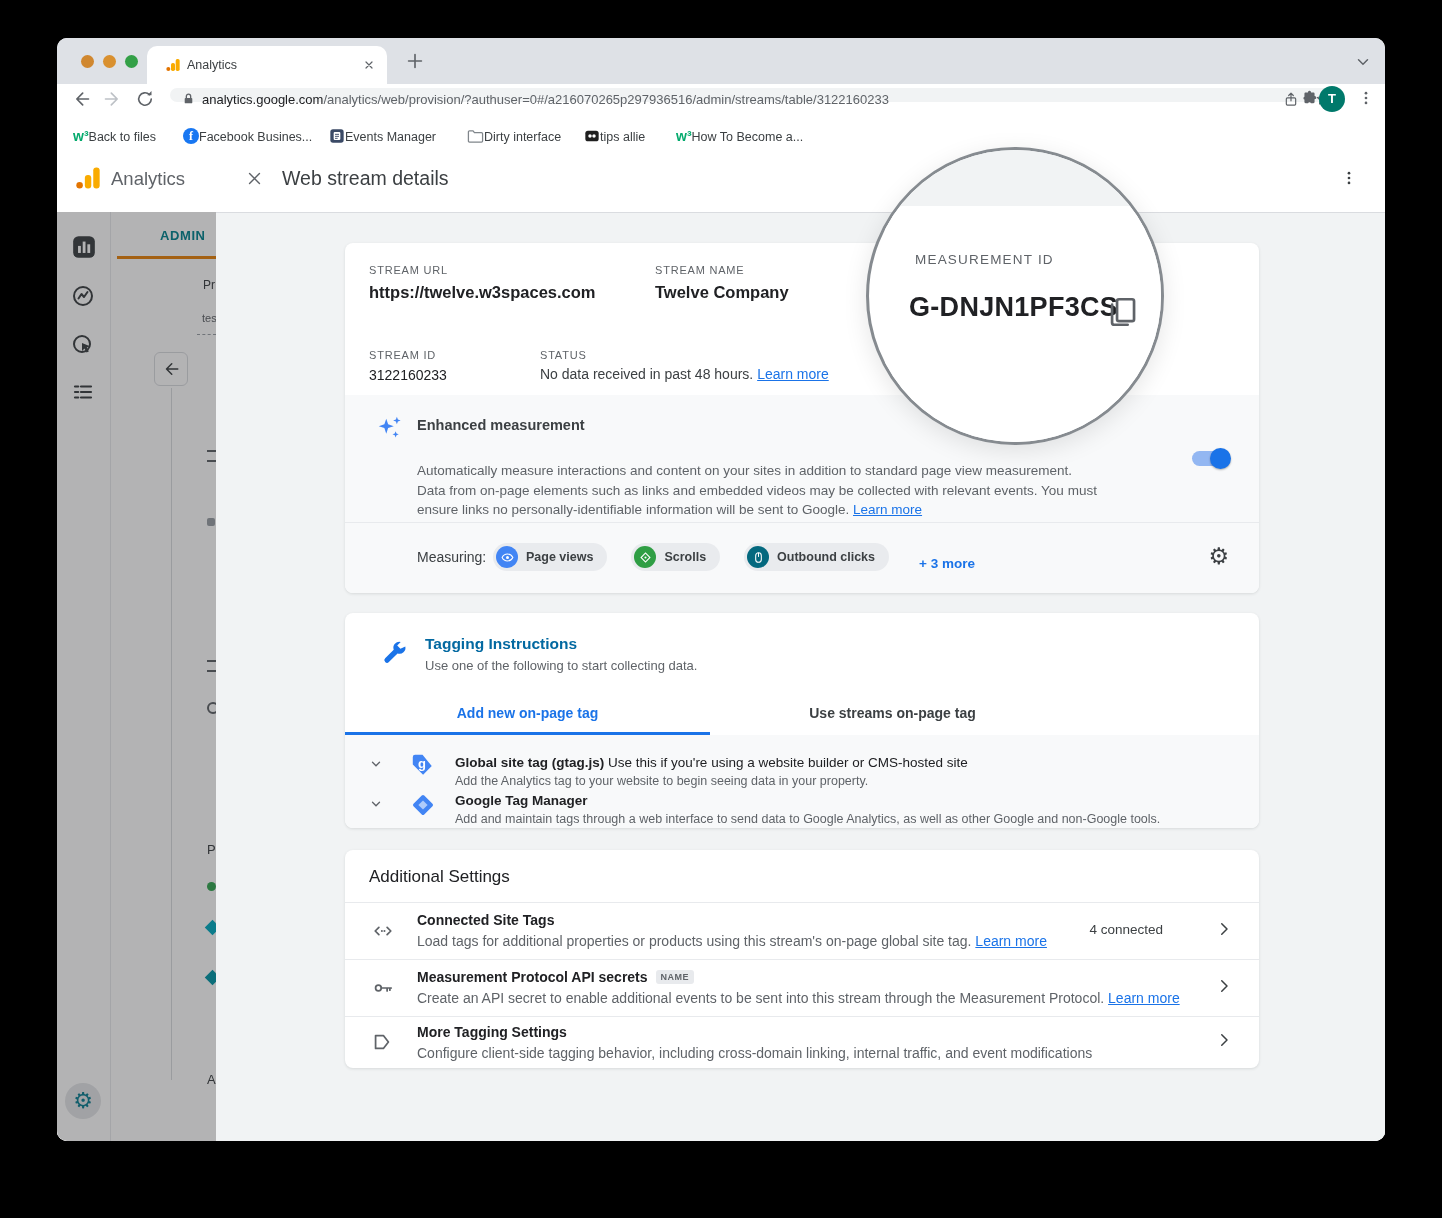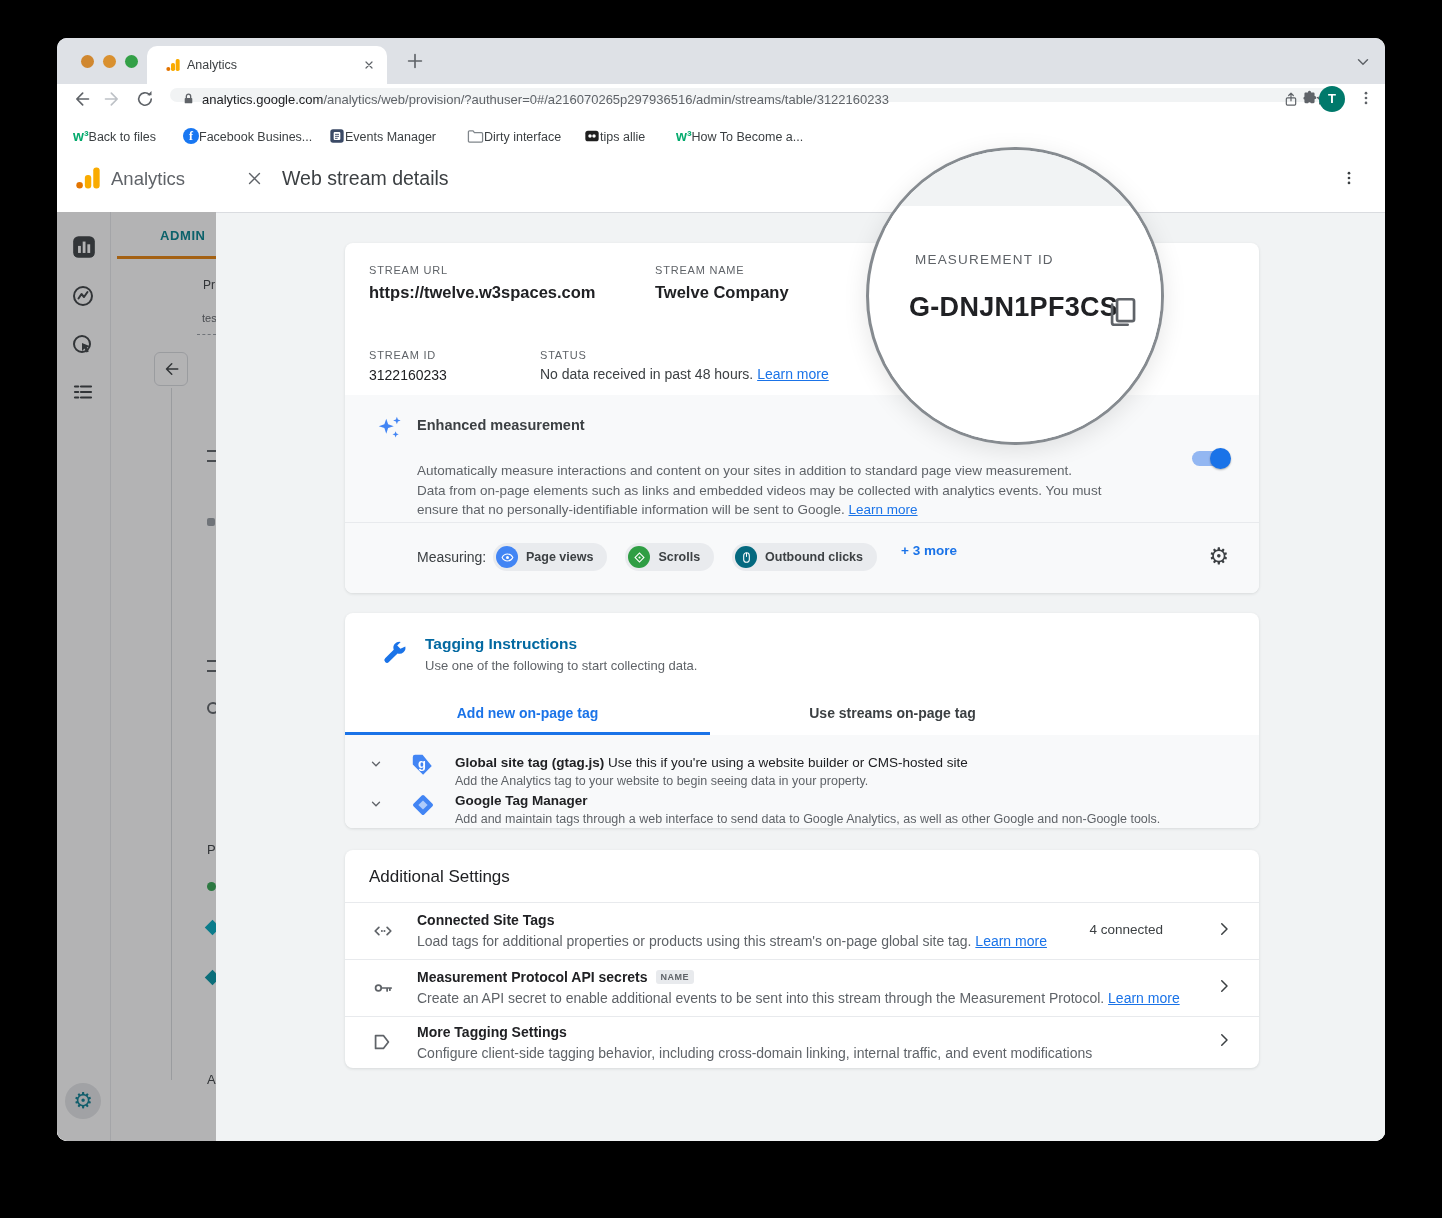--- a/index.html
+++ b/index.html
@@ -95,21 +95,21 @@
   #enh{left:0;top:152px;right:0;height:127px;background:#f8f9fa}
   #enh-icon{left:30px;top:18px}
   #enh-title{left:72px;top:22px;font-size:14.5px;font-weight:bold;color:#3c4043}
   #enh-para{left:72px;top:66px;width:714px;font-size:13.5px;line-height:19.5px;color:#5f6368}
   #toggle{right:30px;top:56px;width:37px;height:15px;border-radius:8px;background:#93b7f2;cursor:pointer}
   #toggle-knob{right:-2px;top:-3px;width:21px;height:21px;border-radius:50%;background:#1a73e8;
                box-shadow:0 1px 2px rgba(0,0,0,.3)}
   #c1-div{left:0;top:279px;right:0;border-top:1px solid #e8eaed}
   #meas{left:0;top:280px;right:0;height:70px;background:#f8f9fa;border-radius:0 0 8px 8px}
   #meas-label{left:72px;top:26px;font-size:14px;color:#3c4043}
-  #chips{left:148px;top:20px;display:flex;align-items:flex-start;gap:18px}
+  #chips{left:148px;top:20px;display:flex;align-items:flex-end;gap:24px}
   .chip{height:28px;border-radius:14px;background:#e9ebee;display:flex;align-items:center;
         gap:8px;padding:0 14px 0 3px;cursor:pointer}
   .chip-ic{width:22px;height:22px;border-radius:50%;display:flex;align-items:center;justify-content:center}
   .chip-blue{background:#4285f4}.chip-green{background:#2f9e44}.chip-teal{background:#04697f}
   .chip-lb{font-size:12.5px;font-weight:bold;color:#3c4043}
   #more-chips{font-size:13.5px;font-weight:bold;color:#1a73e8;margin-left:6px;cursor:pointer}
   #meas-gear{right:30px;top:19px;font-size:23px;color:#3c4043;cursor:pointer;line-height:28px}
 
   
   #wrench{left:36px;top:26px}
@@ -382,21 +382,21 @@
 
           <div class="abs" id="enh">
             <span class="abs" id="enh-icon">
               <svg width="30" height="30" viewBox="0 0 24 24">
                   <path d="M9 4.5l1.5 4.5L15 10.5l-4.5 1.5L9 16.5 7.5 12 3 10.5l4.5-1.5z" fill="#4285f4"></path>
                   <path d="M17.5 3l.8 2.2 2.2.8-2.2.8-.8 2.2-.8-2.2-2.2-.8 2.2-.8z" fill="#4285f4"></path>
                   <path d="M16.5 14.5l.7 1.8 1.8.7-1.8.7-.7 1.8-.7-1.8-1.8-.7 1.8-.7z" fill="#4285f4"></path>
                 </svg>
             </span>
             <span class="abs" id="enh-title">Enhanced measurement</span>
-            <div class="abs" id="enh-para"><span>Automatically measure interactions and content on your sites in addition to standard page view measurement.</span><br><span>Data from on-page elements such as links and embedded videos may be collected with analytics events. You must ensure that no personally-identifiable information will be sent to Google.</span> <a class="lnk">Learn more</a></div>
+            <div class="abs" id="enh-para"><span>Automatically measure interactions and content on your sites in addition to standard page view measurement.</span><br><span>Data from on-page elements such as links and embedded videos may be collected with relevant events. You must ensure links no personally-identifiable information will be sent to Google.</span> <a class="lnk">Learn more</a></div>
             <div class="abs" id="toggle">
               <div class="abs" id="toggle-knob"></div>
             </div>
           </div>
           <div class="abs" id="c1-div"></div>
 
           <div class="abs" id="meas">
             <span class="abs" id="meas-label">Measuring:</span>
             <div class="abs" id="chips">
               <div class="chip">

